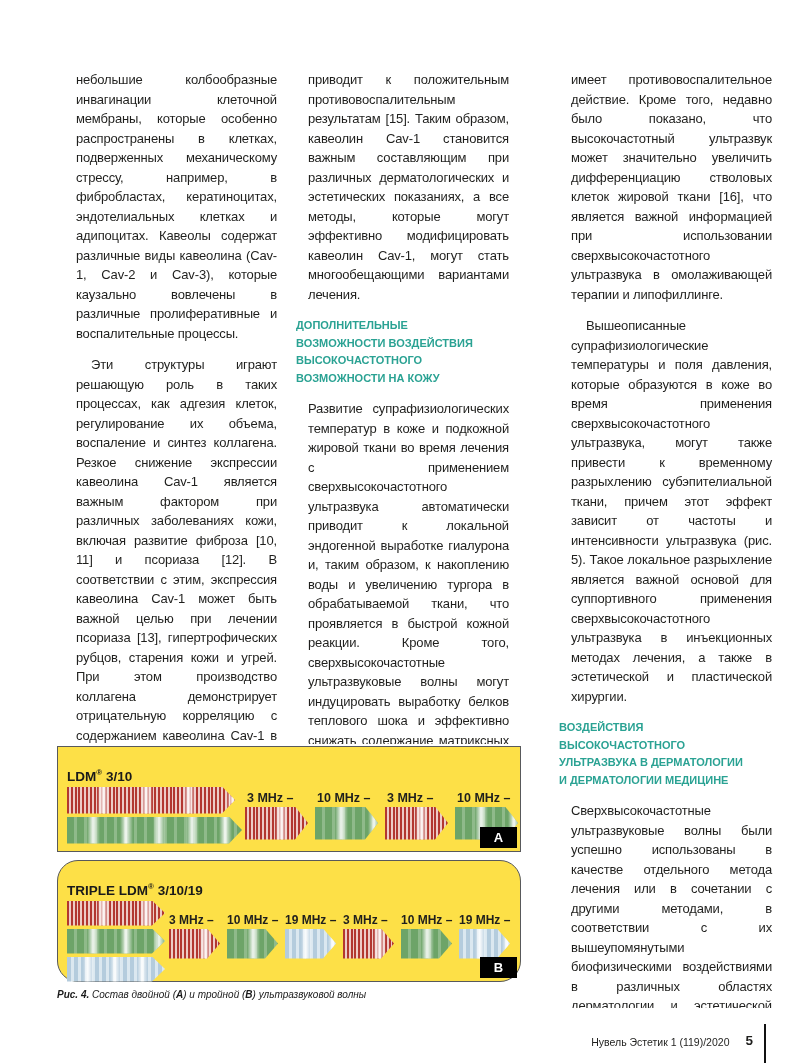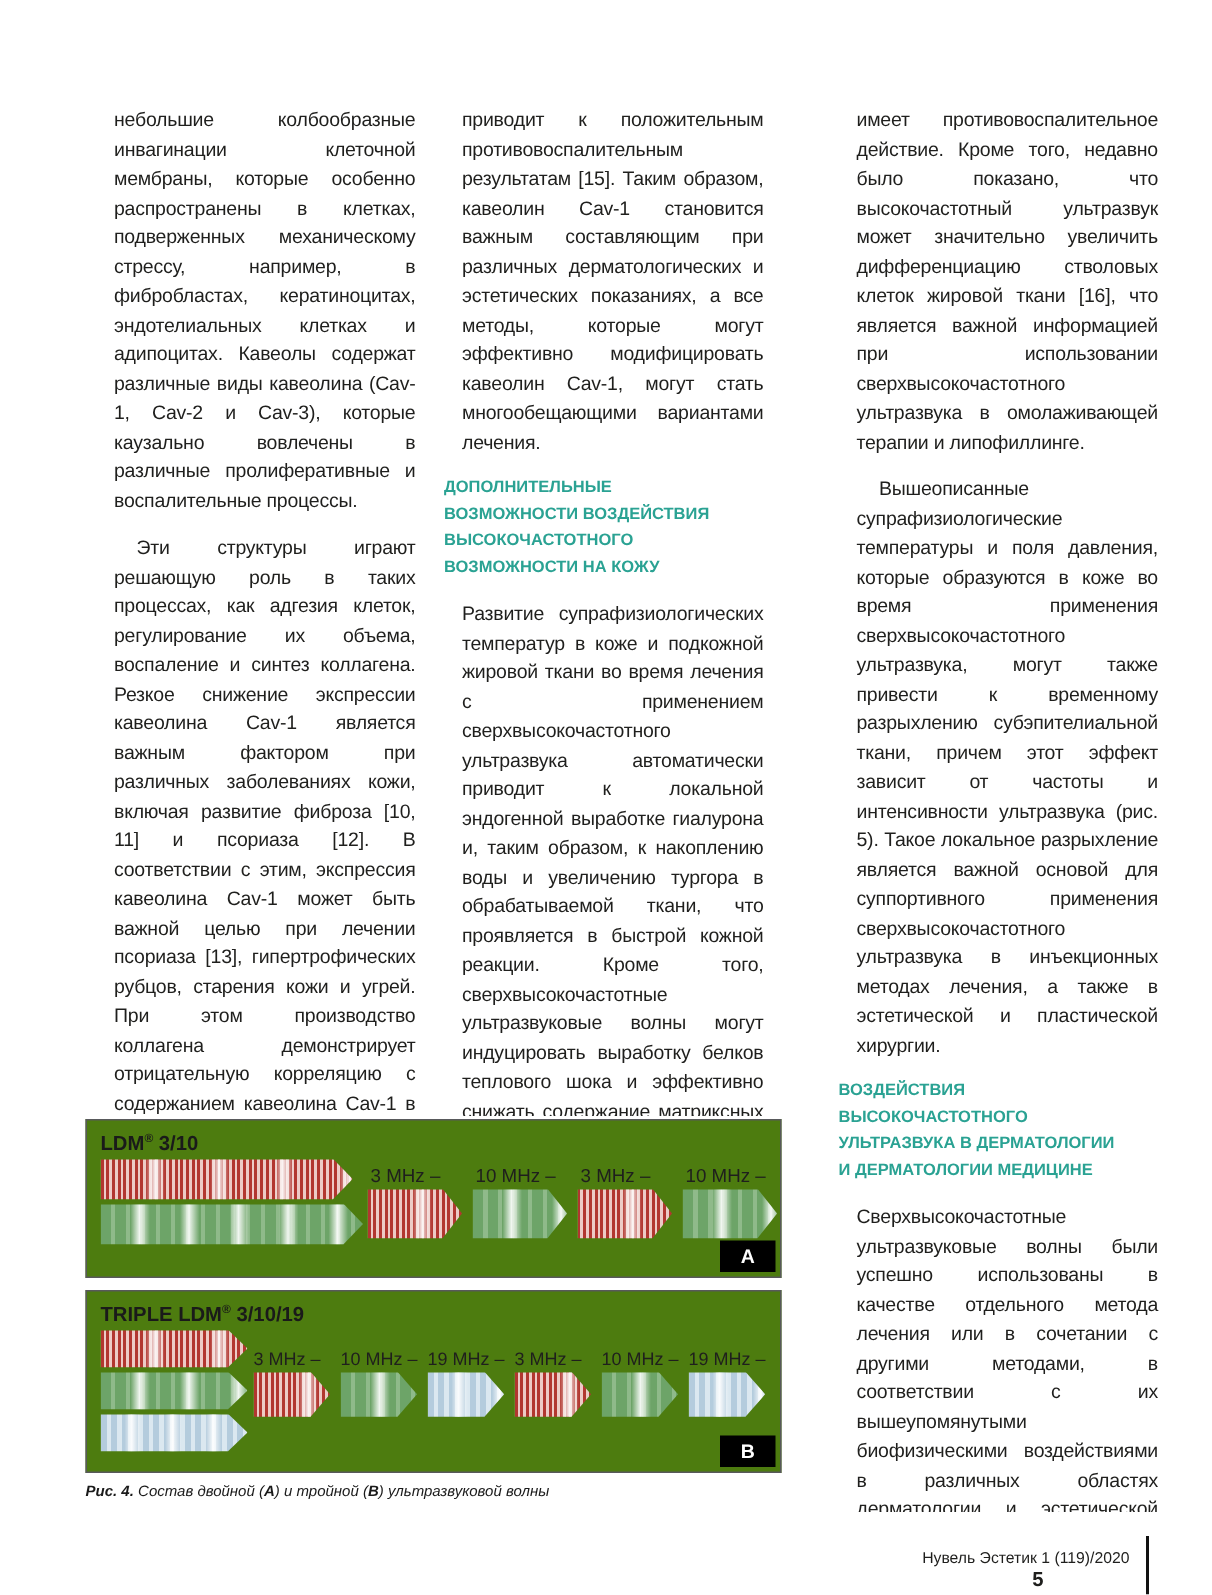--- a/index.html
+++ b/index.html
@@ -20,25 +20,25 @@
   .col p.noindent{text-indent:0;}
   .heading{
     color:#2aa293;font-weight:bold;font-size:11px;line-height:17.5px;
     margin:13px 0 7px 0;text-align:left;letter-spacing:0;
   }
   .heading div{white-space:nowrap;}
 
   
   .figure{position:absolute;left:57px;top:746px;width:464px;}
   .panel{
-    box-sizing:border-box;border:1.5px solid #58595b;background:#4d7c0f;
-    position:relative;padding:7px 9px;width:464px;
+    box-sizing:border-box;border:1.5px solid #58595b;background:#fde047;
+    position:relative;padding:21px 9px;width:464px;
   }
   .panel-a{height:106px;margin-bottom:8px;}
-  .panel-b{height:122px;}
+  .panel-b{height:122px;border-radius:21px;}
   .panel-title{font-weight:bold;font-size:13.5px;color:#1a1a1a;}
   .panel-title sup{font-size:8px;vertical-align:super;}
   .wave-row{display:flex;margin-top:3px;}
   .stack{display:flex;flex-direction:column;}
   .arr{
     clip-path:polygon(0 0,calc(100% - 13px) 0,100% 50%,calc(100% - 13px) 100%,0 100%);
   }
   .arr.red{
     background:
       repeating-linear-gradient(90deg,rgba(255,255,255,0) 0px,rgba(255,255,255,0) 30px,rgba(255,255,255,.85) 36px,rgba(255,255,255,0) 43px),
@@ -56,21 +56,21 @@
   }
   
   .stack-a{width:176px;}
   .stack-a .arr{height:27px;}
   .stack-a .arr.red{width:168px;}
   .stack-a .arr.green{width:175px;margin-top:3px;}
   .seq{display:flex;flex:1;margin-left:3px;}
   .seq-a{gap:7px;}
   .seq-item{display:flex;flex-direction:column;}
   .seq-a .seq-item{width:63px;margin-top:4px;}
-  .freq-label{font-weight:normal;font-size:12.5px;white-space:nowrap;margin:0 0 2px 2px;}
+  .freq-label{font-weight:bold;font-size:12.5px;white-space:nowrap;margin:0 0 2px 2px;}
   .seq-a .arr{height:33px;width:63px;}
   
   .stack-b{width:102px;}
   .stack-b .arr{height:25px;width:98px;}
   .stack-b .arr + .arr{margin-top:3px;}
   .seq-b{gap:4px;margin-left:4px;}
   .seq-b .seq-item{width:54px;margin-top:12px;}
   .seq-b .freq-label{font-size:12px;margin-left:0;}
   .seq-b .arr{height:30px;width:51px;}
   .badge{
@@ -78,21 +78,21 @@
     background:#000;color:#fff;font-weight:bold;font-size:13px;
     display:flex;align-items:center;justify-content:center;
   }
   .fig-caption{margin-top:7px;font-size:10px;color:#1a1a1a;}
   .fig-caption .cap-label{font-weight:bold;font-style:italic;}
   .fig-caption .cap-text{font-style:italic;}
   .fig-caption .cap-bold{font-weight:bold;font-style:italic;}
 
   
   .footer{
-    position:absolute;right:55px;top:1033px;display:flex;align-items:center;flex-direction:column;
+    position:absolute;right:55px;top:1033px;display:flex;align-items:flex-end;
   }
   .footer .journal{font-size:10.5px;color:#1f1f1d;}
   .footer .pagenum{font-weight:bold;font-size:13.5px;margin-left:16px;}
   .footer-rule{
     position:absolute;left:764px;top:1024px;width:1.5px;height:39px;background:#111;
   }
 </style>
 </head>
 <body>
 

